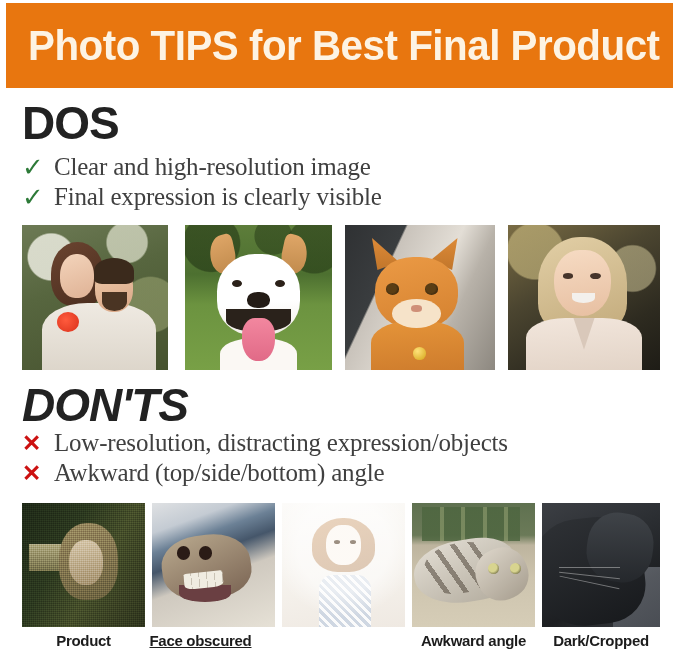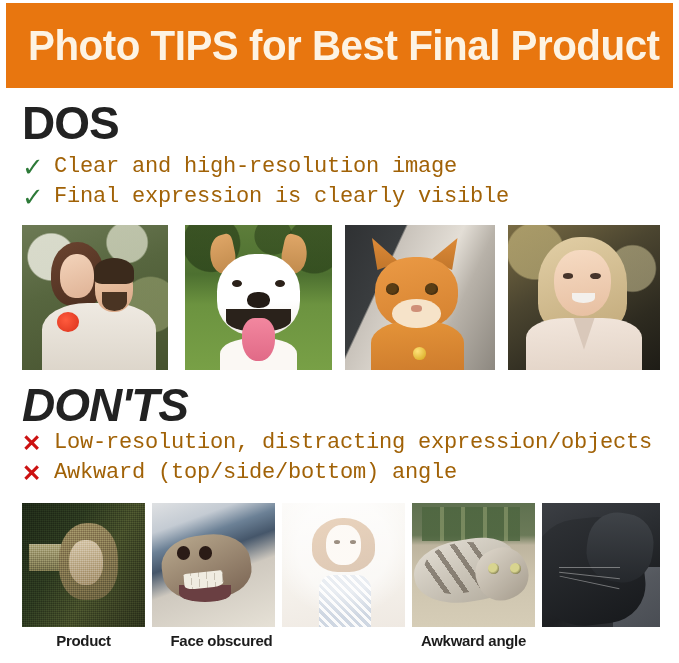--- a/index.html
+++ b/index.html
@@ -87,23 +87,23 @@
   .bullet-mark.check {
     color: #2d7a38;
     font-weight: 400;
     font-size: 26px;
   }
   .bullet-mark.cross {
     color: #cc1111;
     font-size: 23px;
   }
   .bullet-text {
-    color: #a16207;
-    font-family: Liberation Mono, monospace;
-    font-size: 22px;
+    color: #404040;
+    font-family: Liberation Serif, serif;
+    font-size: 25px;
     line-height: 1.1;
     letter-spacing: -0.2px;
   }
 
   
   .photo-row {
     position: absolute;
     left: 0;
     width: 679px;
     height: 150px;
@@ -651,17 +651,18 @@
         <div class="dc-whisker"></div>
         <div class="dc-whisker w2"></div>
         <div class="dc-whisker w3"></div>
       </div>
     </div>
 
   </div>
 
   <div class="caption-row">
     <div class="caption" style="left:22px; width:123px;">Product</div>
-    <div class="caption" style="left:160px; width:123px;">Face obscured</div>
+    <div class="caption" style="left:139px; width:123px;text-decoration:underline;">Face obscured</div>
     <div class="caption" style="left:412px; width:123px;">Awkward angle</div>
+    <div class="caption" style="left:542px; width:118px;">Dark/Cropped</div>
   </div>
 
 </div>
 
 </body></html>

